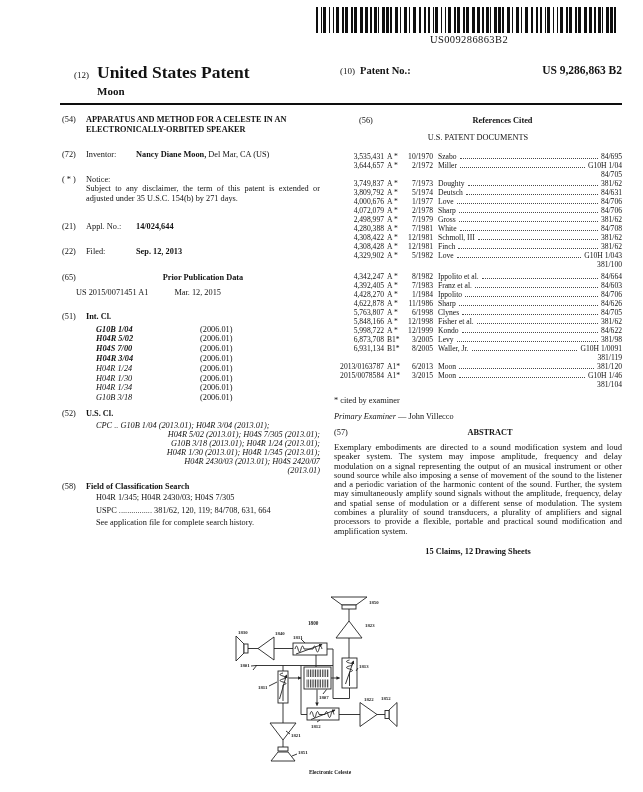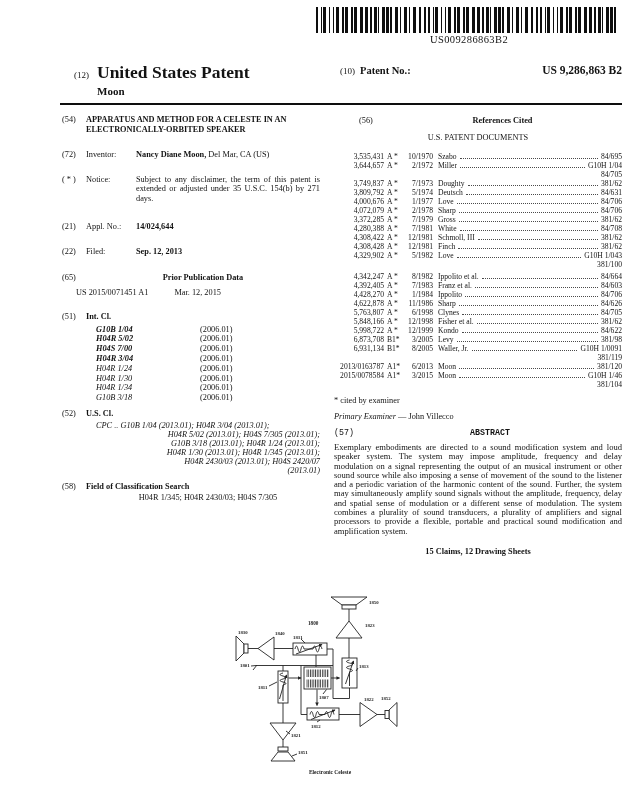--- a/index.html
+++ b/index.html
@@ -23,50 +23,50 @@
   .rule{position:absolute;left:60px;top:103px;width:562px;height:2px;background:#0e0e0e;}
   
   .col-left{position:absolute;left:62px;top:112px;width:258px;font-size:8.3px;line-height:9.6px;padding-top:3px;}
   .col-right{position:absolute;left:334px;top:112px;width:288px;font-size:8.3px;line-height:9.6px;padding-top:4px;}
   .item{display:flex;}
   .code{width:24px;flex:none;}
   .ibody{flex:1;}
   .b{font-weight:bold;}
   .t54{font-weight:bold;width:200px;}
   .lbl{display:inline-block;width:50px;}
-  .nrow{display:flex;} .nlbl{width:50px;flex:none;} .ntext{flex:1;text-align:justify;}
+  .nrow{display:flex;flex-direction:column;} .nlbl{width:50px;flex:none;} .ntext{flex:1;text-align:justify;}
   .chead{flex:1;text-align:center;font-weight:bold;}
   .pubrow{margin-left:14px;margin-top:6px;display:flex;}
   .pubdate{margin-left:26px;}
   .icl-table{margin-left:34px;margin-top:3px;line-height:9.8px;}
   .iclrow{display:flex;}
   .iclcls{display:inline-block;width:104px;font-style:italic;}
   .cpc{margin-left:34px;margin-top:2px;line-height:9.0px;}
   .cpcline{font-style:italic;}
   .cpcline.rt{text-align:right;}
   .f58{margin-left:34px;margin-top:2px;line-height:9.2px;}
-  .fline.rt{text-align:center;}
+  .fline.rt{text-align:left;}
   .mt4{margin-top:4px;} .mt2{margin-top:2px;}
   
   .refs-head{display:flex;margin-left:25px;}
   .updocs{text-align:center;margin-top:7px;}
   .refs-table{margin-top:10px;font-size:7.6px;line-height:9px;}
   .refrow{display:flex;align-items:baseline;}
   .refrow.gap{margin-top:3px;}
   .controw{justify-content:flex-end;}
   .rnum{width:50px;text-align:right;flex:none;}
   .rkind{width:16px;flex:none;margin-left:3px;}
   .rdate{width:30px;text-align:right;flex:none;}
   .rname{margin-left:5px;white-space:nowrap;}
   .rlead{flex:1;border-bottom:1px dotted #4a4a4a;margin:0 3px 2px 3px;align-self:flex-end;height:1px;}
   .rcls{white-space:nowrap;}
   .cited{margin-top:7px;}
   .examiner{margin-top:6px;}
   .exlbl{font-style:italic;}
-  .abs-head{display:flex;margin-top:7px;font-family:Liberation Mono, monospace;}
+  .abs-head{display:flex;margin-top:7px;}
   .abstract{margin-top:5px;text-align:justify;font-size:8.55px;line-height:9.3px;}
   .claims{margin-top:11px;text-align:center;font-weight:bold;}
   
   .fig{position:absolute;left:225px;top:594px;width:190px;height:196px;}
   .fig svg{width:100%;height:100%;}
   .fig text{font-family:"Liberation Serif","DejaVu Serif",serif;font-weight:bold;fill:#1c1c1c;}
 </style>
 </head>
 <body>
 
@@ -323,20 +323,22 @@
         <div class="cpcline rt">(2013.01)</div>
       </div>
 
     <div class="item" style="margin-top:7px">
       <span class="code">(58)</span>
       <div class="ibody b">Field of Classification Search</div>
     </div>
     <div class="f58">
         <div class="fline rt">H04R 1/345;  H04R 2430/03;  H04S 7/305</div>
       </div>
+    <div class="f58 mt4">USPC ................ 381/62, 120, 119; 84/708, 631, 664</div>
+    <div class="f58 mt2">See application file for complete search history.</div>
 
   </div>
 
   <div class="col-right">
 
     <div class="refs-head">
       <span class="code">(56)</span>
       <div class="chead">References Cited</div>
     </div>
     <div class="updocs">U.S. PATENT DOCUMENTS</div>
@@ -387,21 +389,21 @@
         </div>
         <div class="refrow">
           <span class="rnum">4,072,079</span>
           <span class="rkind">A *</span>
           <span class="rdate">2/1978</span>
           <span class="rname">Sharp</span>
           <span class="rlead"></span>
           <span class="rcls">84/706</span>
         </div>
         <div class="refrow">
-          <span class="rnum">3,372,285</span>
+          <span class="rnum">2,498,997</span>
           <span class="rkind">A *</span>
           <span class="rdate">7/1979</span>
           <span class="rname">Gross</span>
           <span class="rlead"></span>
           <span class="rcls">381/62</span>
         </div>
         <div class="refrow">
           <span class="rnum">4,280,388</span>
           <span class="rkind">A *</span>
           <span class="rdate">7/1981</span>

